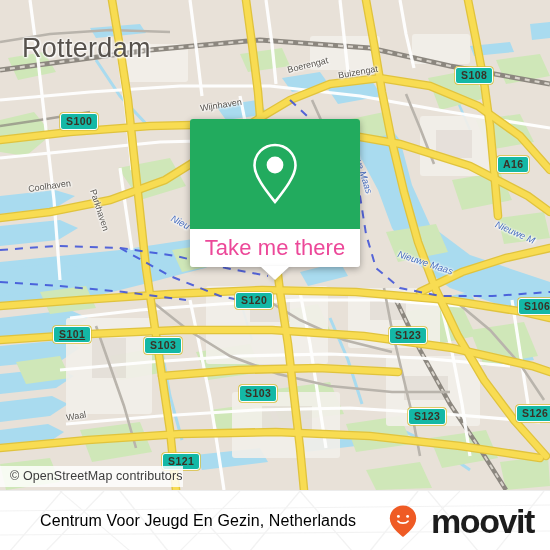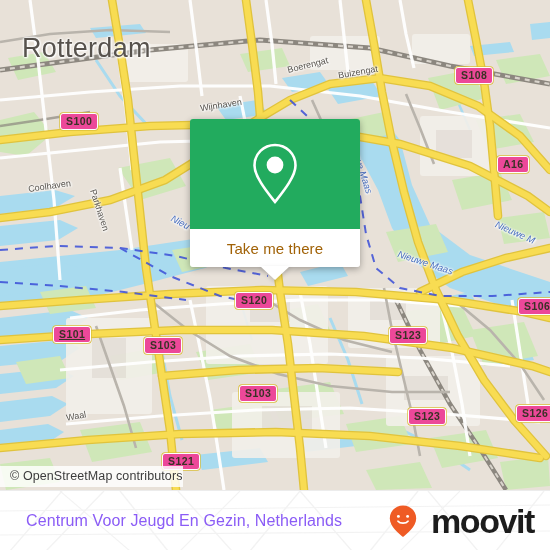--- a/index.html
+++ b/index.html
@@ -14,21 +14,21 @@
   #map-area {
     position:absolute; left:0; top:0; width:550px; height:490px;
     background:#eee9e2;
     overflow:hidden;
   }
   .mlayer { position:absolute; left:0; top:0; width:550px; height:490px; }
 
   
   .shield {
     position:absolute;
-    background:#ec4899;
+    background:#14b8a6;
     border:1.6px solid #ffffff;
     border-radius:3px;
     color:#3a3226;
     font-size:10.5px;
     font-weight:bold;
     letter-spacing:.4px;
     padding:1.5px 5px 2px 5px;
     line-height:11px;
     white-space:nowrap;
     box-shadow:0 0 0 0.7px #d9bf3a;
@@ -62,22 +62,22 @@
     display:flex; align-items:center; justify-content:center;
   }
   #card-white {
     background:#ffffff;
     height:38px;
     border-radius:0 0 3px 3px;
     display:flex; align-items:center; justify-content:center;
     position:relative;
   }
   #card-label {
-    font-size:15px;
-    color:#a16207;
+    font-size:22px;
+    color:#ec4899;
     letter-spacing:.1px;
   }
   #card-tail {
     position:absolute;
     left:50%; bottom:-13px; transform:translateX(-50%);
     width:0; height:0;
     border-left:15px solid transparent;
     border-right:15px solid transparent;
     border-top:14px solid #ffffff;
     filter:drop-shadow(0 2px 2px rgba(0,0,0,.18));
@@ -99,23 +99,23 @@
   #footer {
     position:absolute;
     left:0; top:490px; width:550px; height:60px;
     background:#ffffff;
     overflow:hidden;
     border-top:1px solid #ececec;
   }
   #footer-bgpattern { position:absolute; left:0; top:0; width:550px; height:60px; opacity:.5; }
   #footer-title {
     position:absolute;
-    left:26px; top:50%; transform:translateY(-50%);
+    left:40px; top:50%; transform:translateY(-50%);
     font-size:16px;
-    color:#8b5cf6;
+    color:#000000;
     white-space:nowrap;
     letter-spacing:.1px;
   }
   #footer-brand {
     position:absolute;
     right:16px; top:50%; transform:translateY(-50%);
     display:flex; align-items:flex-start; gap:13px;
   }
   #brand-pin { width:30px; height:34px; display:block; }
   #brand-word {

